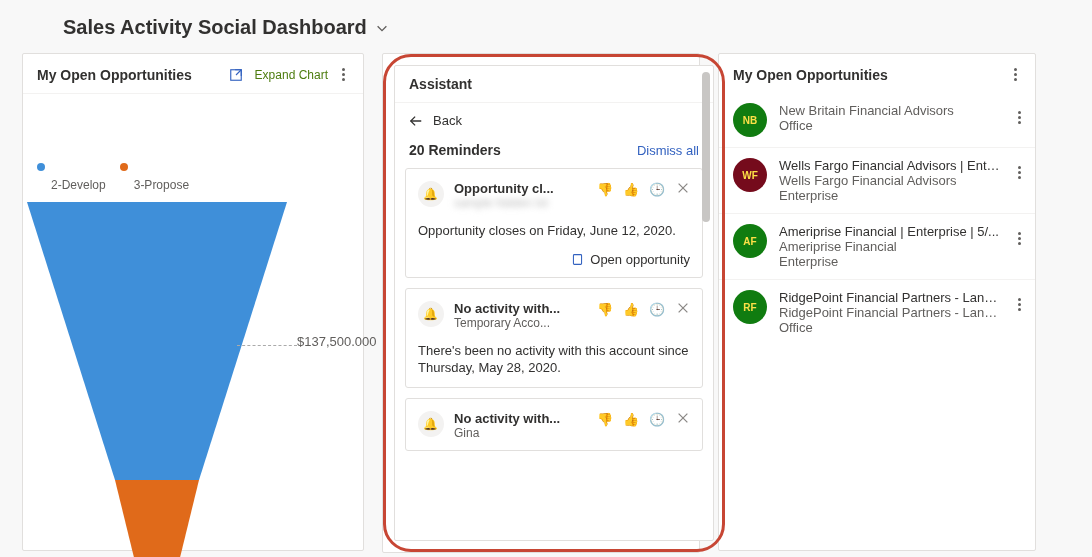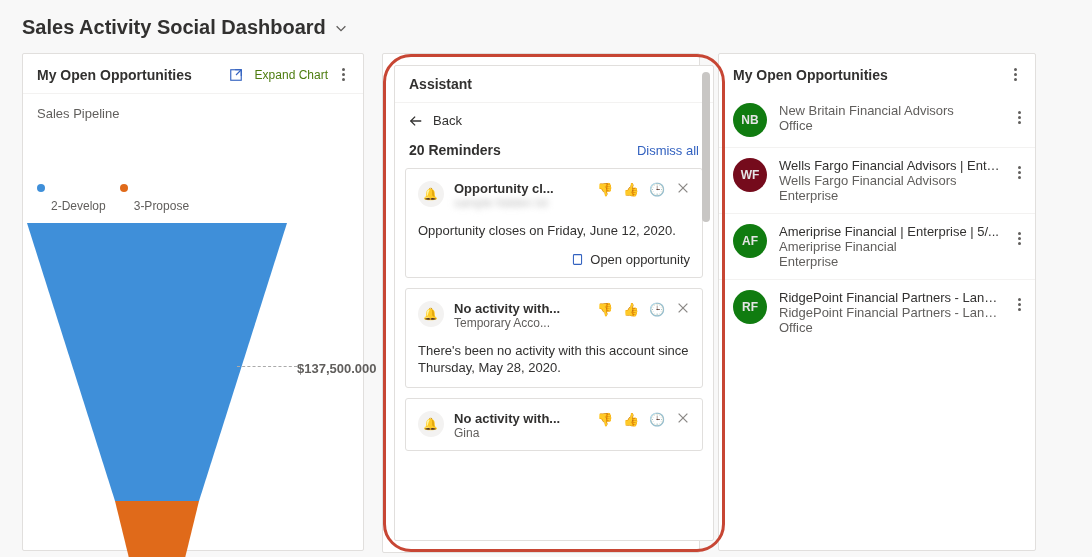--- a/index.html
+++ b/index.html
@@ -1,17 +1,17 @@
 <!DOCTYPE html>
 <html><head>
 <meta charset="utf-8">
 <style>
   * { box-sizing: border-box; margin: 0; padding: 0; font-family: "Segoe UI", Arial, sans-serif; }
   body { background: #f8f8f8; width: 1092px; height: 557px; overflow: hidden; color: #323130; }
-  .header { padding: 16px 22px 14px; display: flex; align-items: center; gap: 8px; }
+  .header { padding: 16px 22px 14px; display: flex; align-items: center; gap: 8px; margin-left: 41px; }
   .header h1 { font-size: 20px; font-weight: 600; color: #323130; }
   .chev-down { width: 14px; height: 14px; stroke: #605e5c; stroke-width: 1.5; fill: none; }
   .dashboard { display: flex; gap: 18px; padding: 0 22px; }
   .panel { background: #fff; border: 1px solid #e1dfdd; border-radius: 2px; }
   .panel.left { width: 342px; height: 498px; position: relative; }
   .panel.mid-wrap { width: 318px; position: relative; }
   .panel.right { width: 318px; height: 498px; }
   .highlight-border { border: 3px solid #c74634; border-radius: 28px; padding: 8px; width: 342px; height: 498px; }
   .panel.mid { width: 100%; height: 100%; border: 1px solid #e1dfdd; border-radius: 2px; background:#fff; position:relative; overflow:hidden;}
   .p-head { display:flex; align-items:center; justify-content:space-between; padding:10px 14px 8px; border-bottom:1px solid #f3f2f1;}
@@ -25,21 +25,21 @@
   .legend { display:flex; gap:14px; font-size:12px; color:#605e5c; margin-bottom:10px;}
   .legend span{ display:flex; align-items:center; gap:6px;margin-top:36px;}
   .dot{width:8px;height:8px;border-radius:50%;display:inline-block;}
   .dot.blue{background:#3f8fd9;}
   .dot.orange{background:#e06a1a;}
   .funnel-area{position:relative; height:390px;}
   .funnel-svg{display:block; margin-left:-10px;}
   .val-line{position:absolute; left:200px; height:1px;}
   .val-txt{position:absolute; font-size:13px; color:#605e5c; white-space:nowrap;}
   .hr1{top:143px; width:60px; border-top:1px dashed #aaa;}
-  .t1{top:138px; left:260px;font-weight:bold;}
+  .t1{top:132px; left:260px;}
   .t2{top:384px; left:208px;}
   
   .mid .assist-head{padding:10px 14px; font-size:14px; font-weight:600; border-bottom:1px solid #f3f2f1;}
   .mid .back-row{padding:10px 14px; display:flex; align-items:center; gap:10px; color:#323130; font-size:13px; cursor:pointer;}
   .mid .back-row svg{width:14px;height:14px;stroke:#323130;stroke-width:1.5;fill:none;}
   .mid .rem-row{padding:4px 14px 10px; display:flex; justify-content:space-between; align-items:center;}
   .mid .rem-row .ct{font-size:14px;font-weight:600;}
   .mid .rem-row .dis{color:#3362c0;font-size:13px;cursor:pointer;}
   .cards{padding:0 10px; display:flex; flex-direction:column; gap:10px; height:350px; overflow:hidden;}
   .card{border:1px solid #e1dfdd; border-radius:3px; padding:12px 12px 10px;}
@@ -55,21 +55,21 @@
   .card-actions.two{justify-content:space-around;}
   .cact{display:flex;align-items:center;gap:6px;color:#323130;font-size:13px;cursor:pointer;}
   .cact svg{width:13px;height:13px;}
   .blur{filter: blur(3px); color:#bbb; font-size:12px;}
   .scrollbar{position:absolute; right:3px; top:6px; width:8px; height:150px; background:#c8c6c4; border-radius:4px;}
   
   .r-head{display:flex;justify-content:space-between;align-items:center;padding:10px 14px 8px;}
   .list{display:flex;flex-direction:column;}
   .li{display:flex;align-items:flex-start;gap:12px;padding:10px 10px 10px 14px;border-bottom:1px solid #f3f2f1;}
   .li:last-child{border-bottom:none;}
-  .av{width:34px;height:34px;border-radius:50%;background:#107c10;color:#e5e5e5;display:flex;align-items:center;justify-content:center;font-size:12px;font-weight:600;flex-shrink:0;}
+  .av{width:34px;height:34px;border-radius:50%;background:#107c10;color:#fde047;display:flex;align-items:center;justify-content:center;font-size:10px;font-weight:600;flex-shrink:0;}
   .li-txt{flex:1;min-width:0;}
   .li-title{font-size:13px;color:#323130;white-space:nowrap;overflow:hidden;text-overflow:ellipsis;}
   .li-sub{font-size:13px;color:#605e5c;white-space:nowrap;overflow:hidden;text-overflow:ellipsis;}
   .li-more{padding-top:4px;}
   .x-ico{width:14px;height:14px;}
 </style>
 </head>
 <body>
 
 <div class="header">
@@ -94,21 +94,20 @@
           <span>Expand Chart</span>
         </div>
         <div class="more-v">
             <span></span>
             <span></span>
             <span></span>
           </div>
       </div>
     </div>
     <div class="left-body">
-      <div class="chart-lbl">Sales Pipeline</div>
       <div class="legend">
         <span>
             <i class="dot blue"></i>
             <span>2-Develop</span>
           </span>
         <span>
             <i class="dot orange"></i>
             <span>3-Propose</span>
           </span>
       </div>

